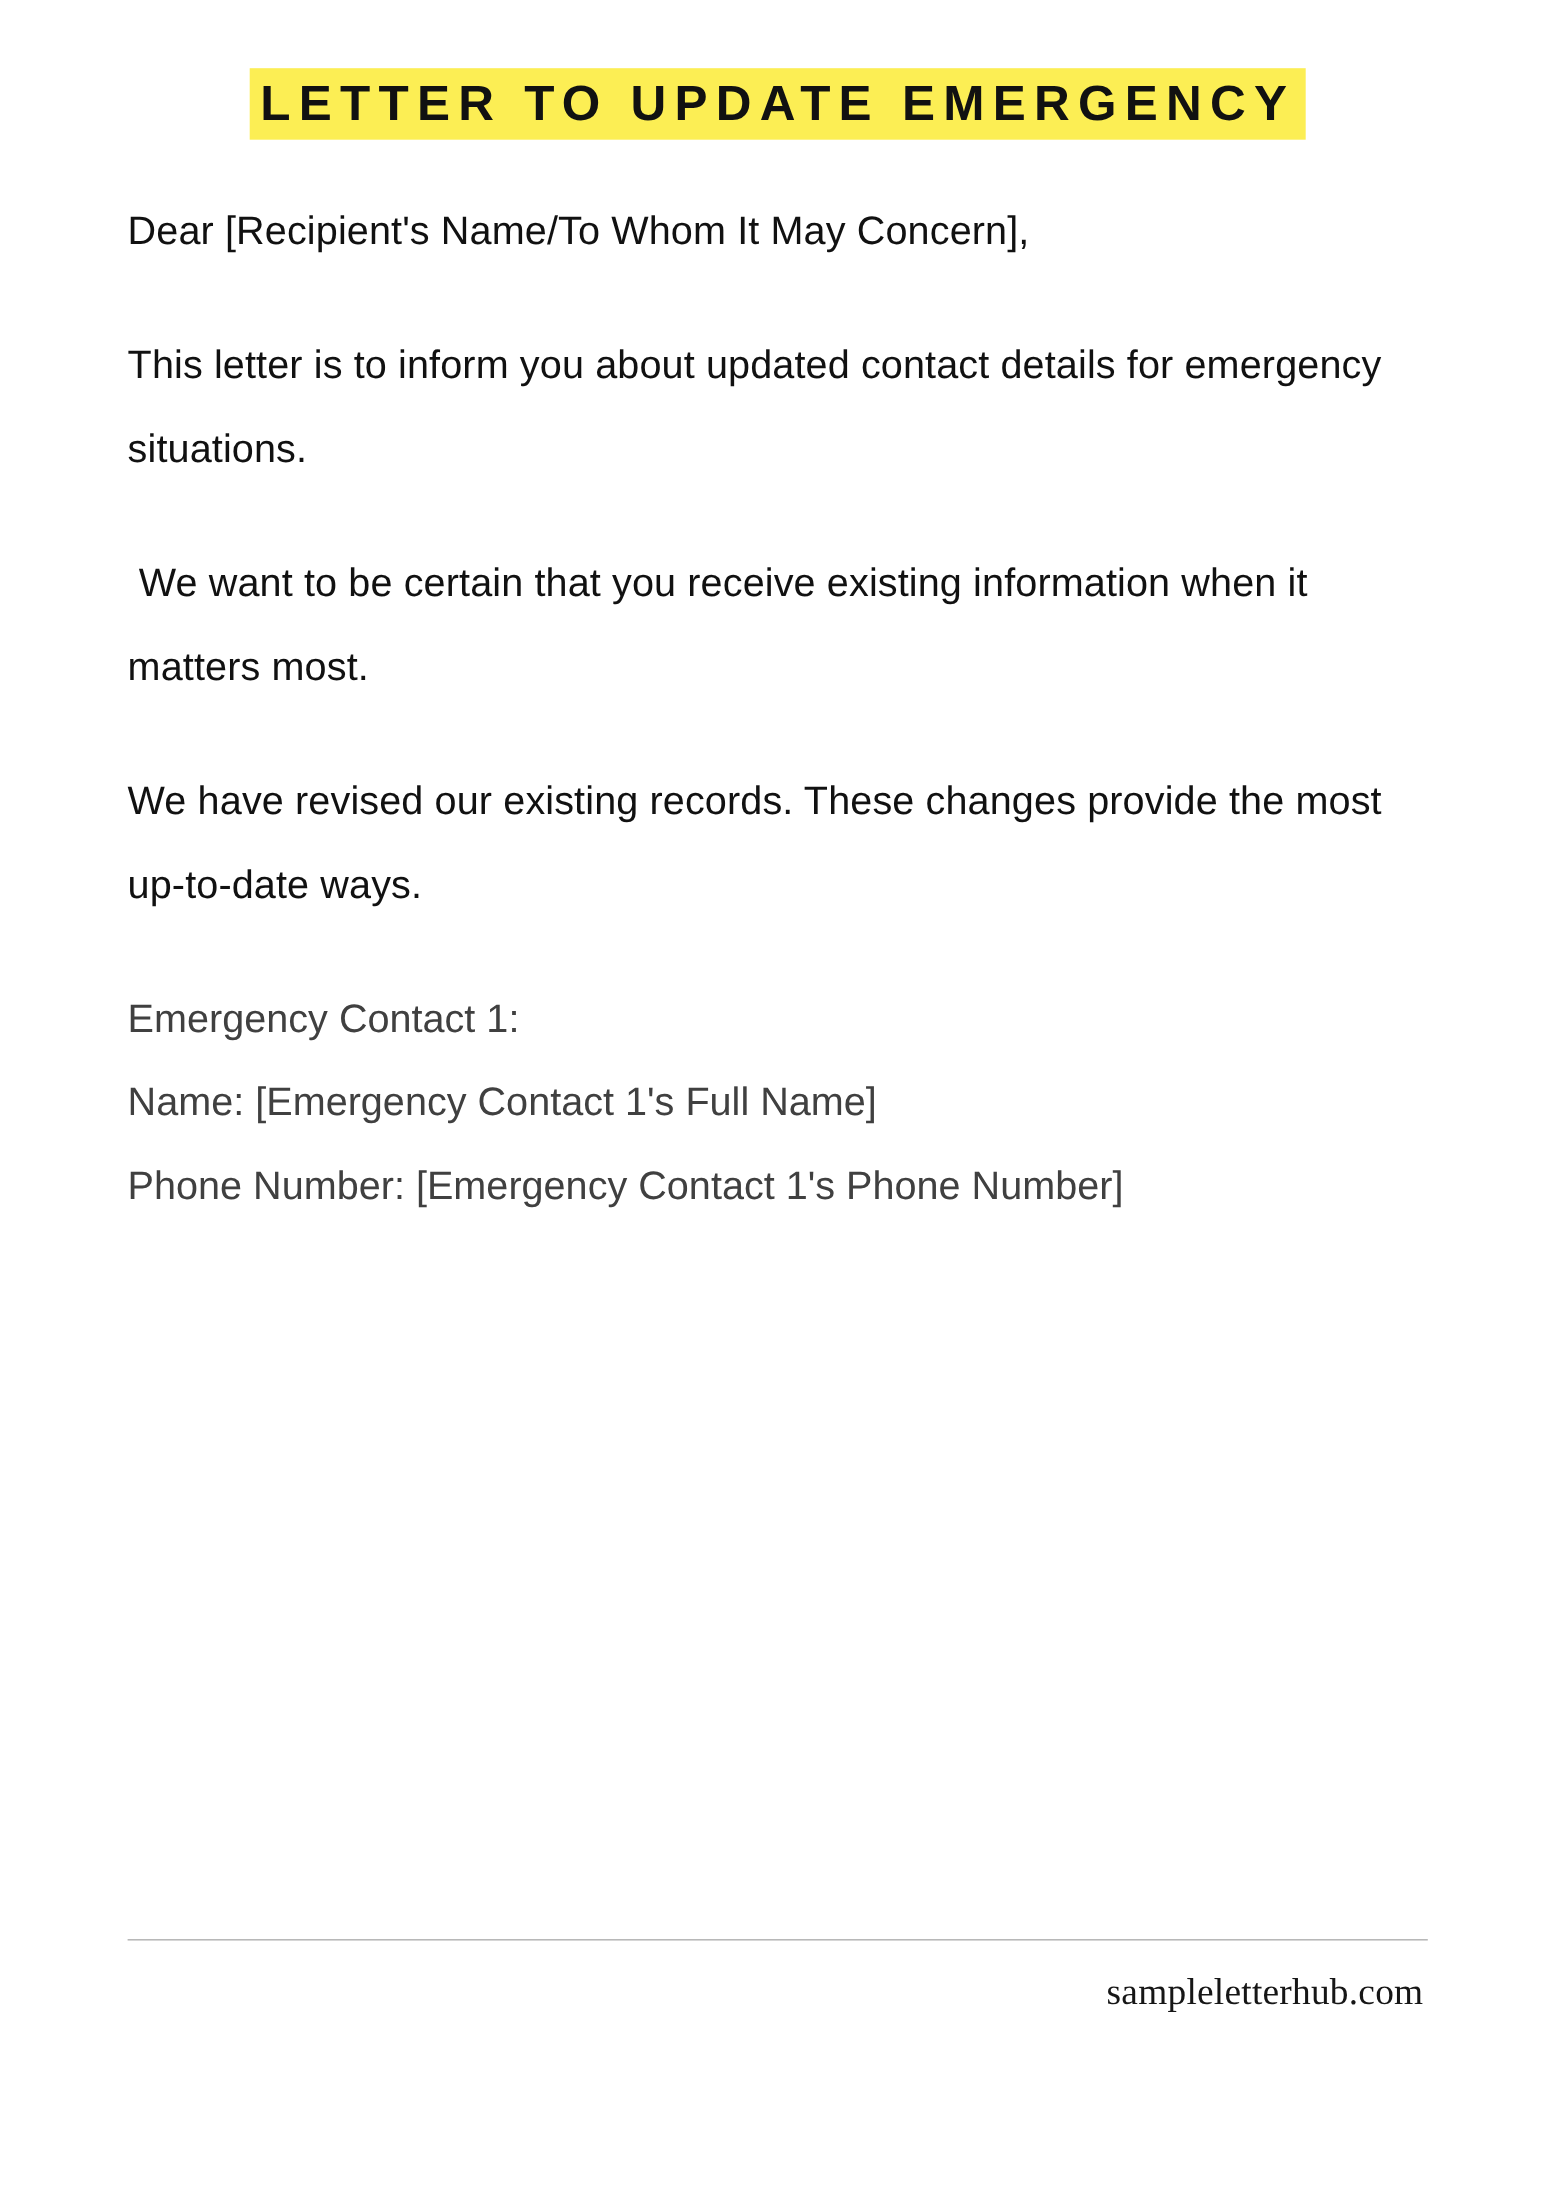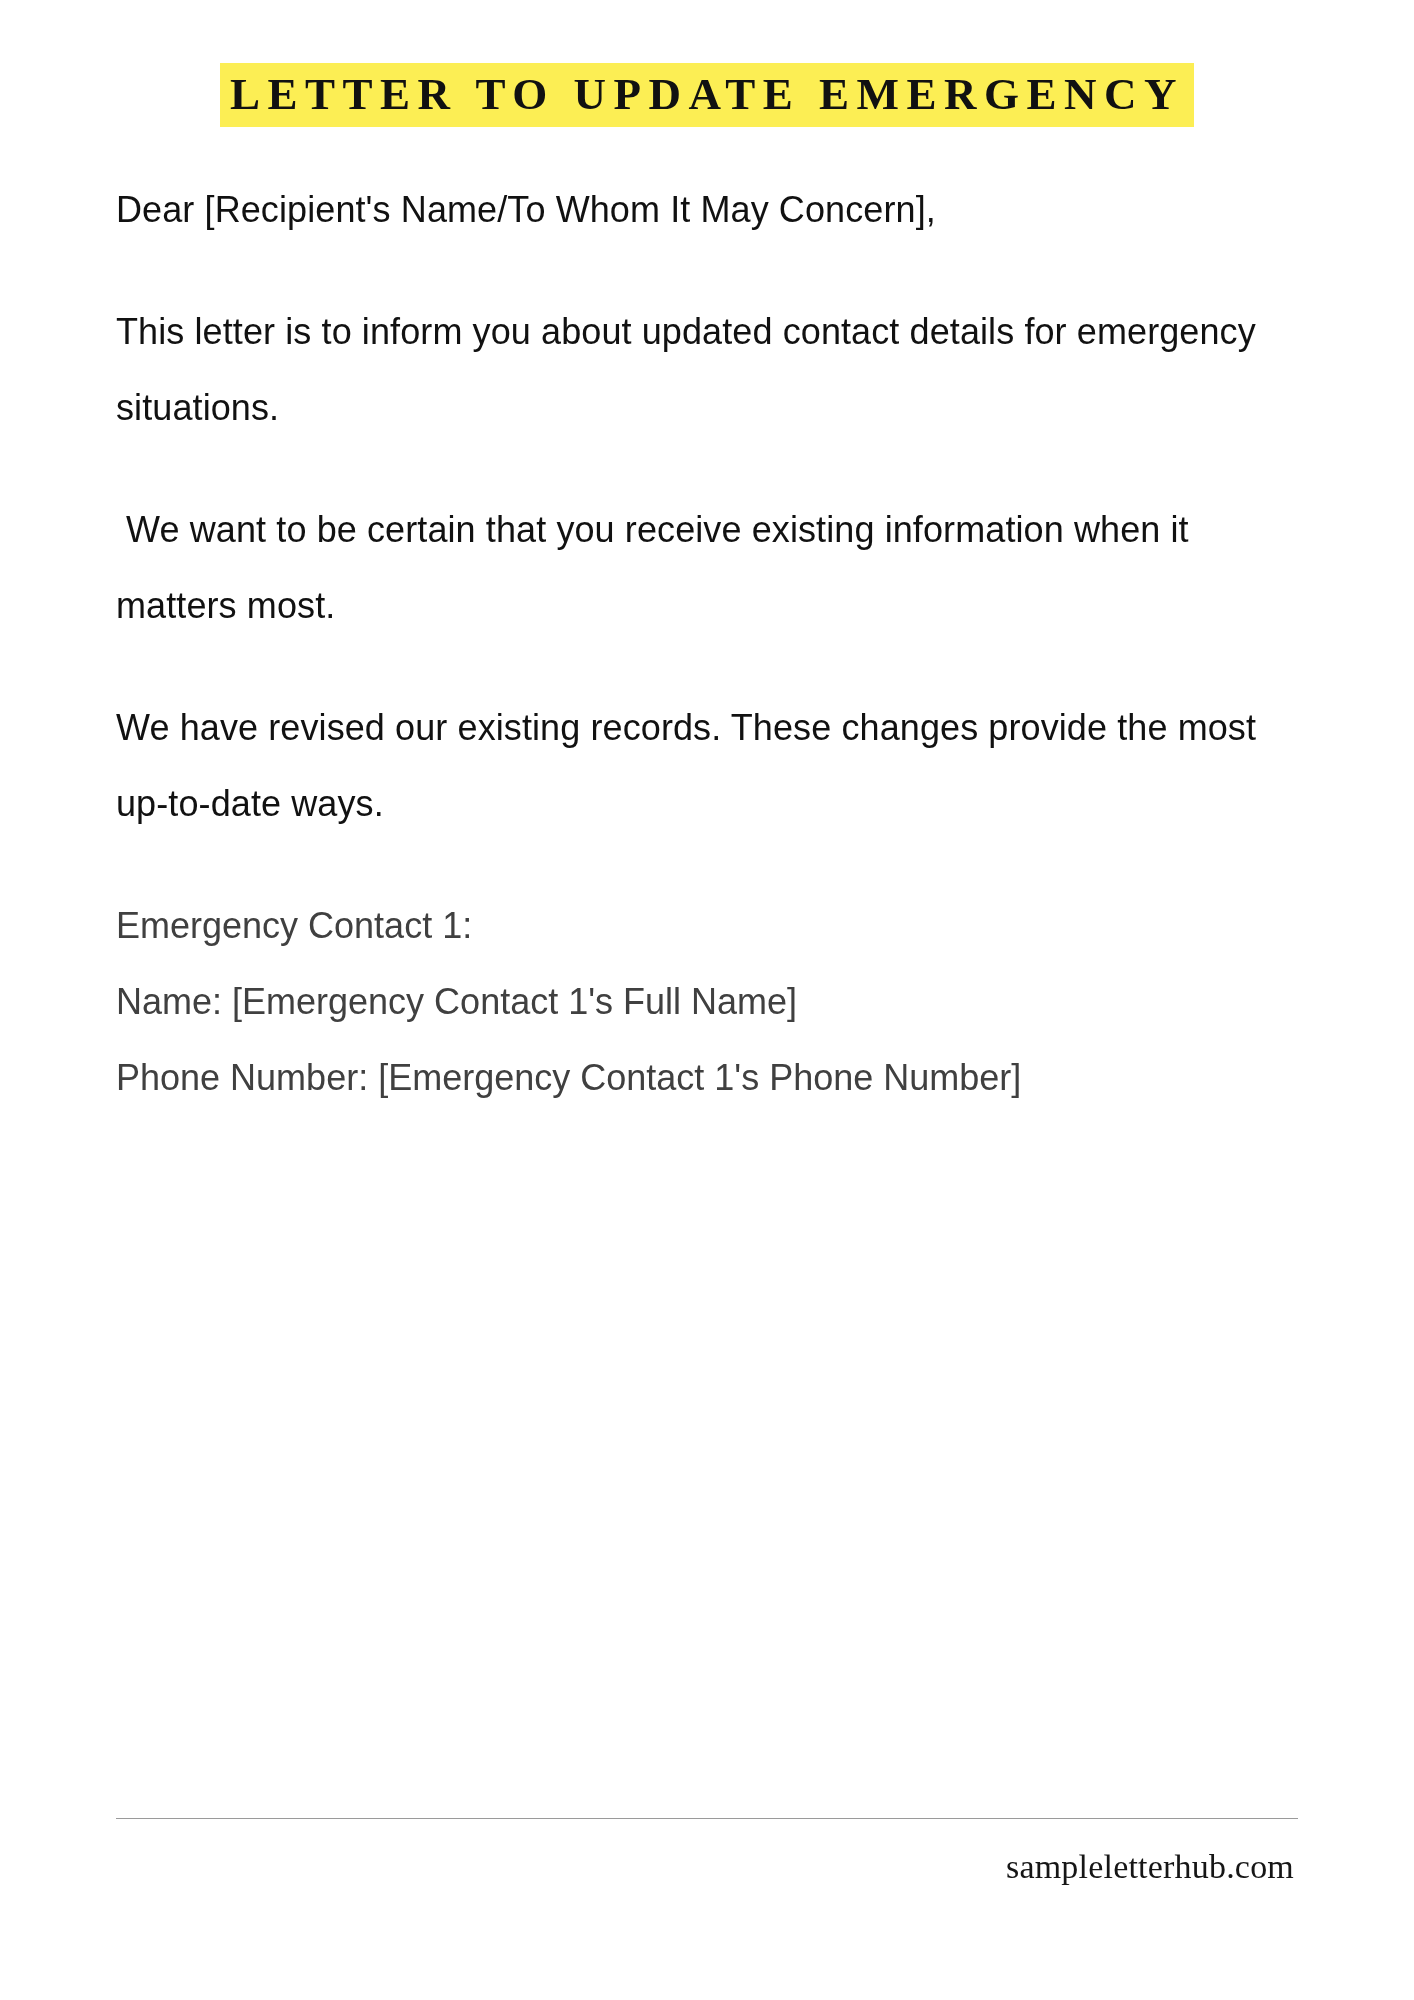--- a/index.html
+++ b/index.html
@@ -39,21 +39,20 @@
     line-height: 72px;
     letter-spacing: 7.5px;
     color: #111111;
     text-transform: uppercase;
     white-space: nowrap;
   }
   .title-line > span.hl {
     background-color: #fcee54;
     padding: 6px 10px 8px 10px;
     box-decoration-break: clone;
-    font-family: Liberation Serif, serif;
     -webkit-box-decoration-break: clone;
   }
 
   
   .body-block {
     margin-top: 42px;
   }
   .para {
     font-family: Liberation Sans, sans-serif;
     font-size: 36px;
@@ -74,21 +73,21 @@
     white-space: pre-wrap;
   }
   .sign-block {
     margin: 0;
   }
 
   
   .footer {
     position: absolute;
     left: 0;
-    top: 1818px;
+    top: 1763px;
     width: 1182px;
   }
   .footer-rule {
     width: 100%;
     height: 1px;
     background: #9a9a9a;
   }
   .footer-text {
     margin-top: 26px;
     text-align: right;

